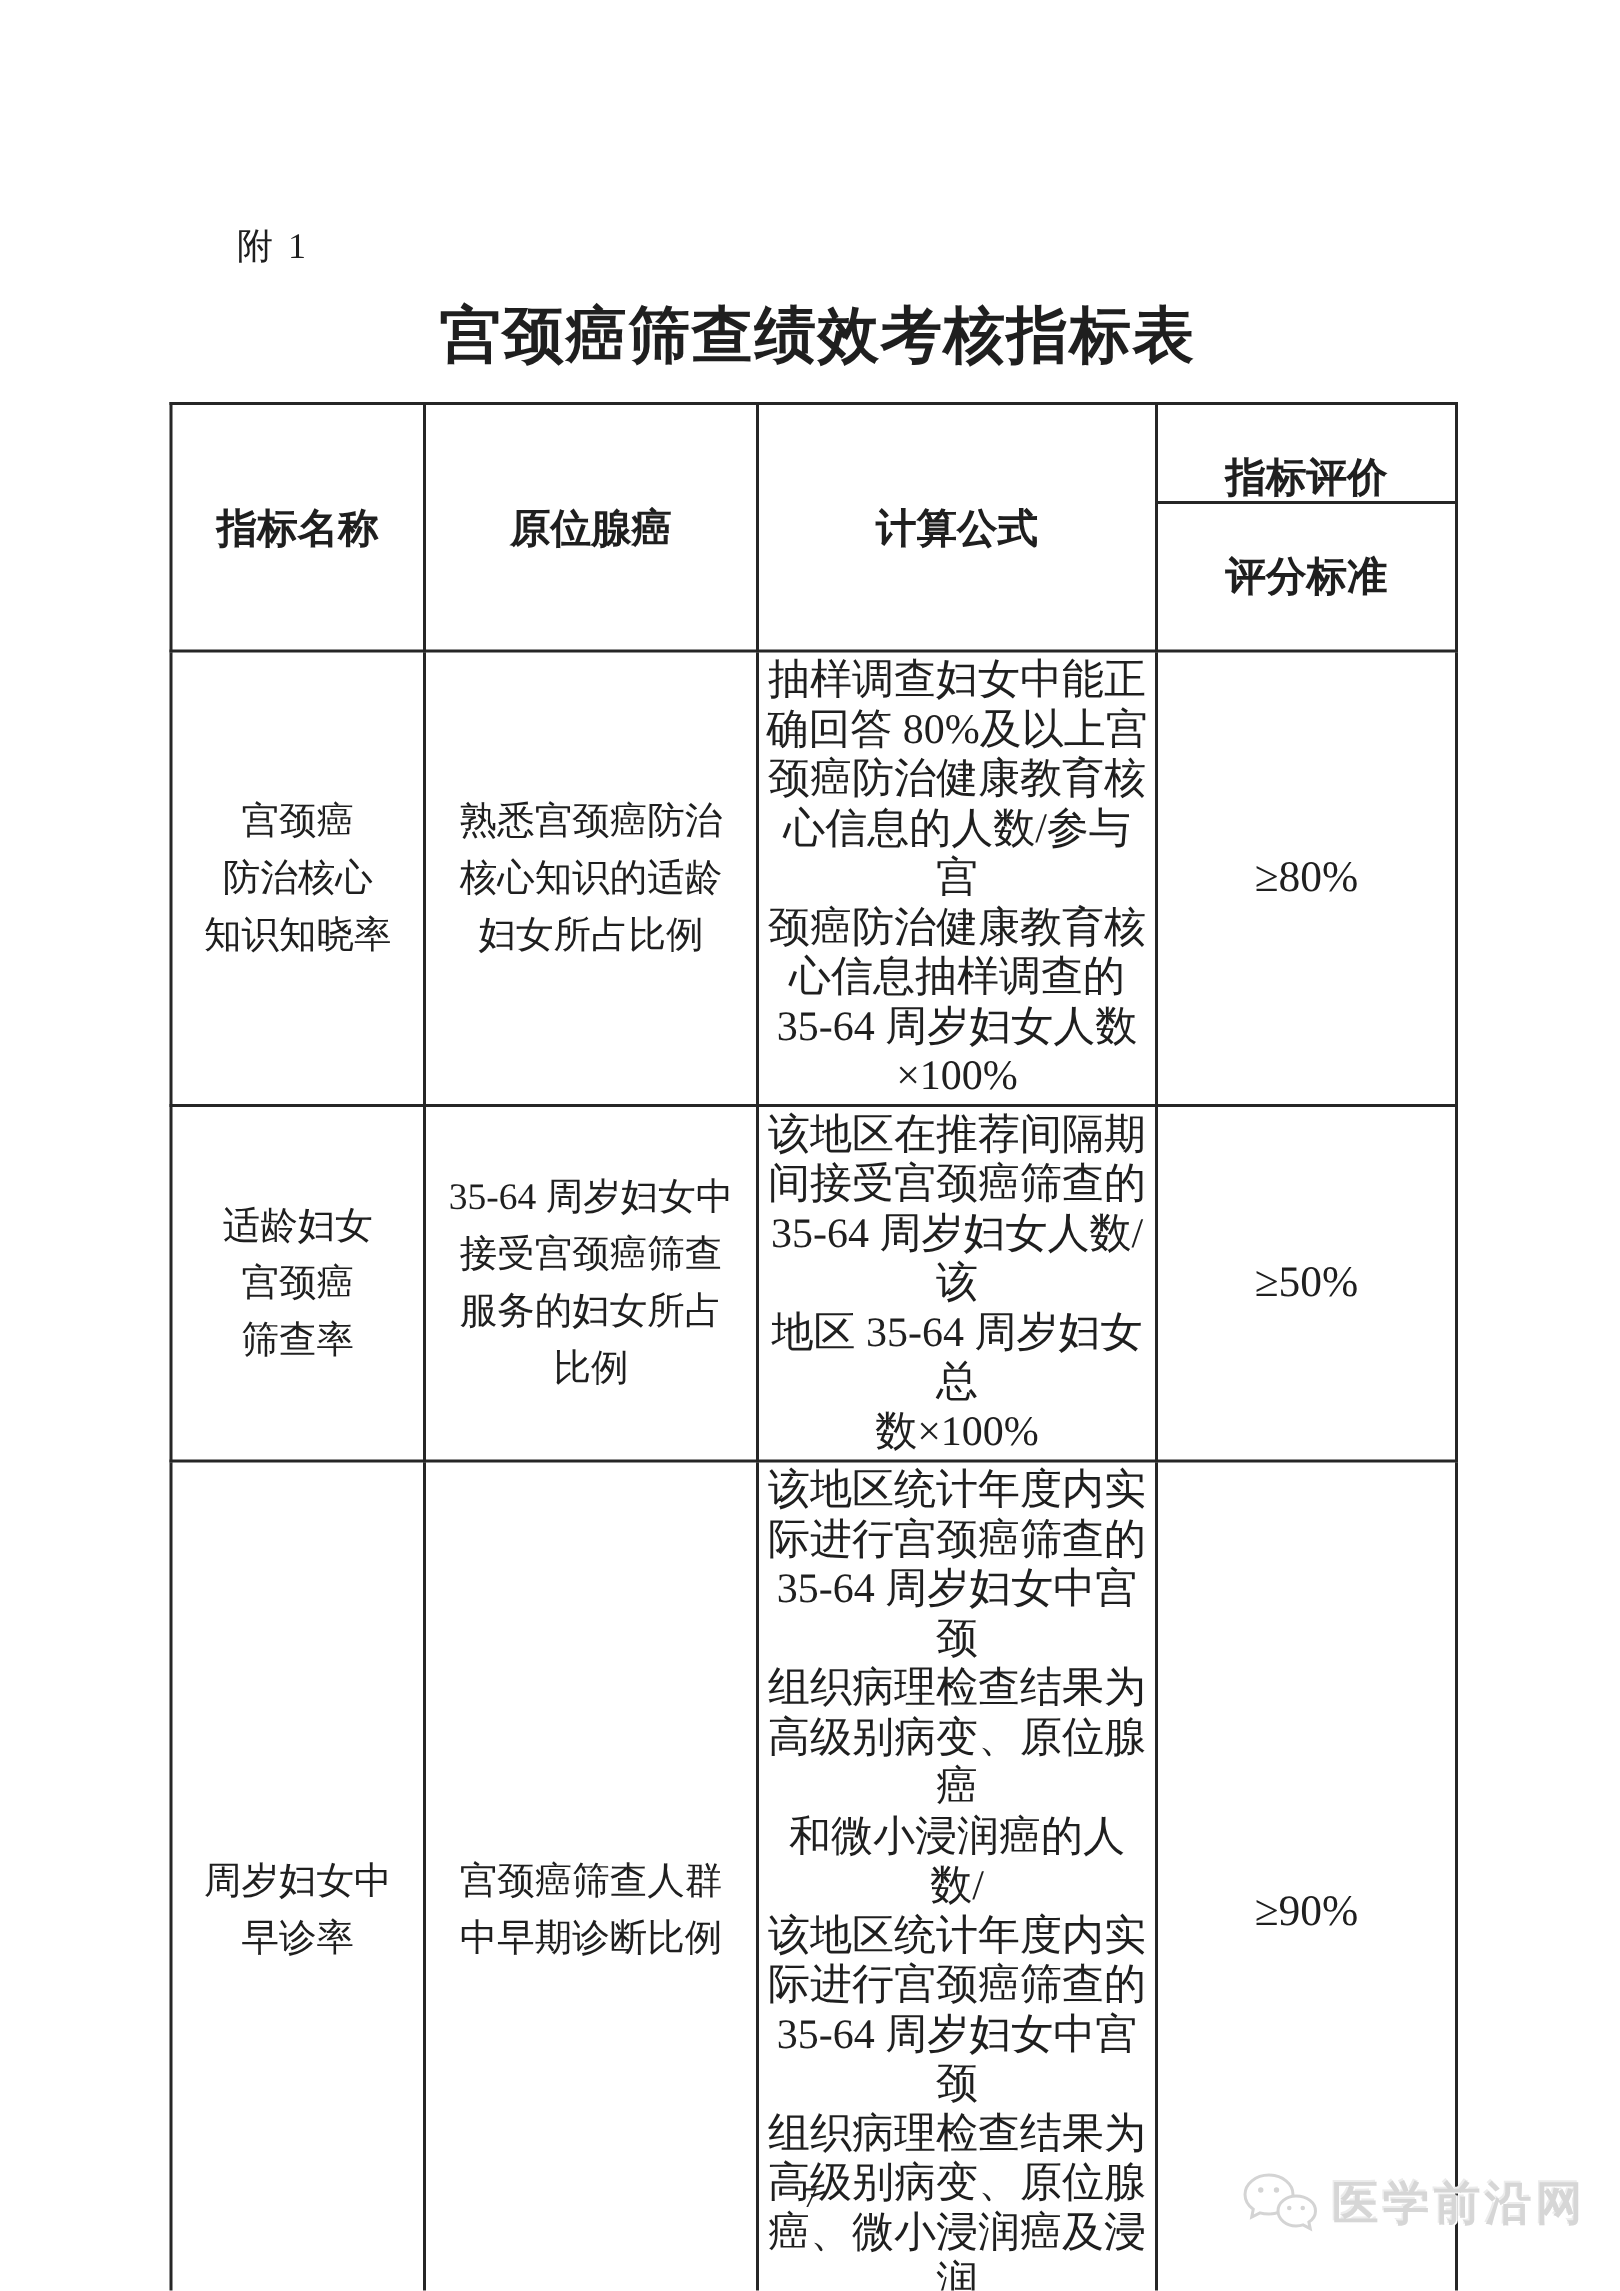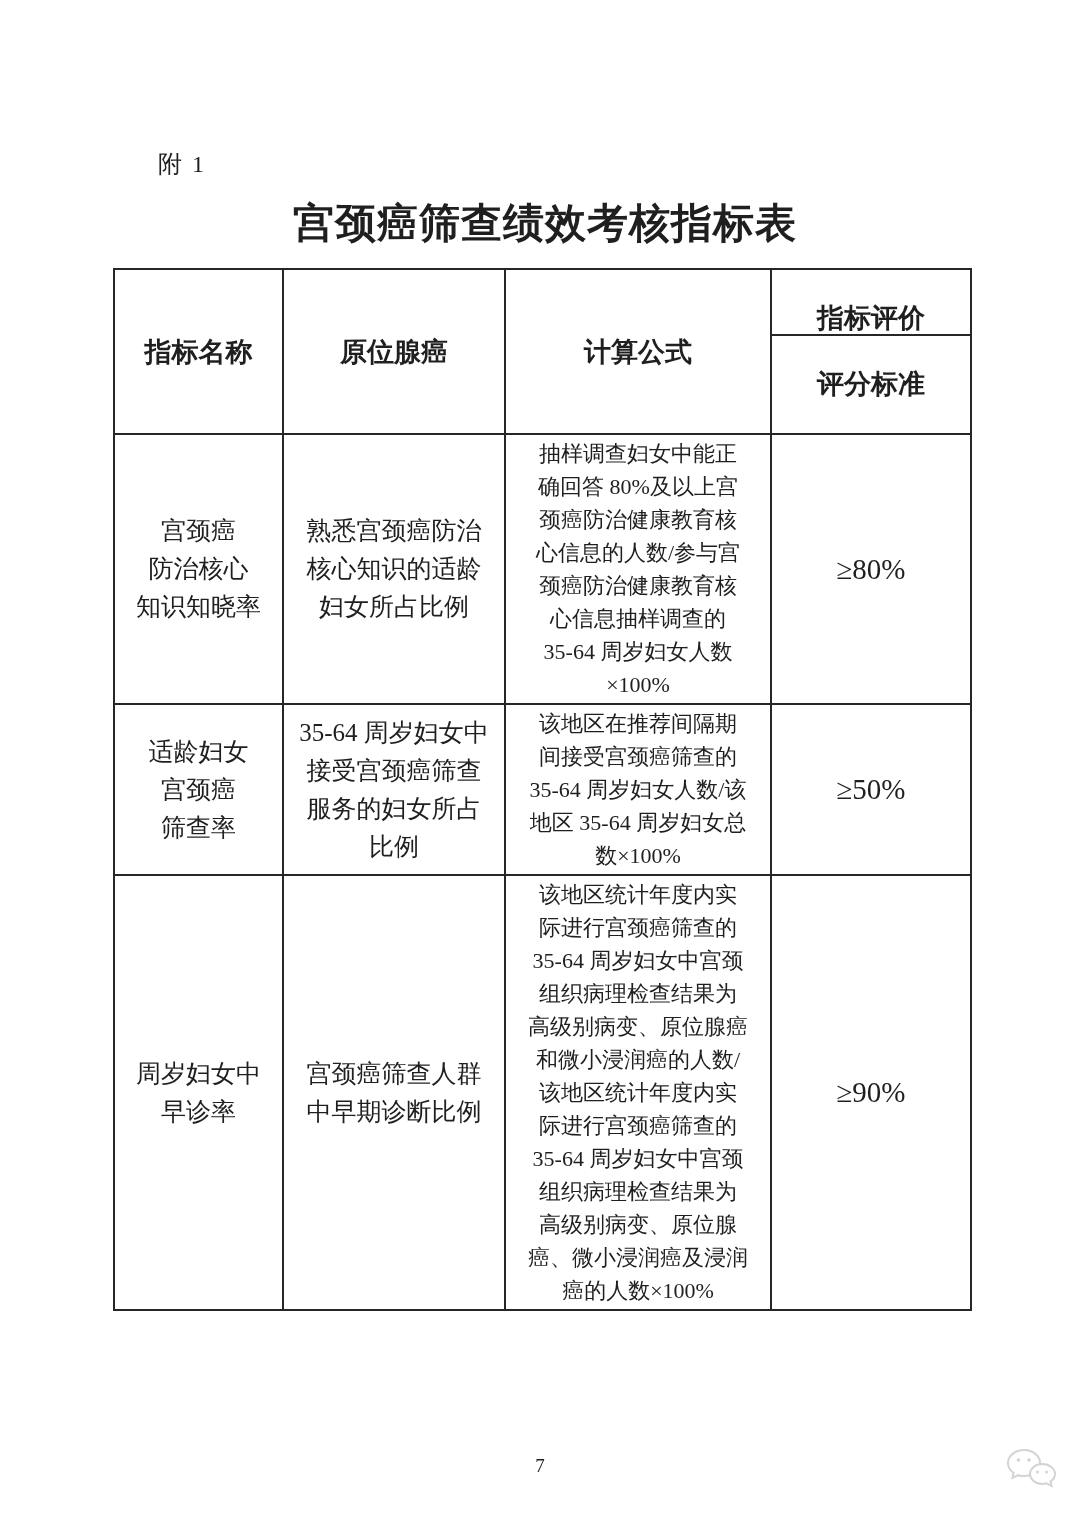--- a/index.html
+++ b/index.html
@@ -53,21 +53,21 @@
     font-weight: bold;
     font-size: 27px;
   }
   .eval-top { border-bottom: 2px solid #262626; }
   td.cell-name, td.cell-def {
     font-size: 25px;
     line-height: 38px;
     margin-left: 16px;
   }
   td.cell-formula {
-    font-size: 22px;
+    font-size: 28px;
     line-height: 33px;
     margin-left: 20px;
   }
   td.cell-standard {
     font-size: 29px;
   }
   tr.row-1 td { height: 266px; }
   tr.row-2 td { height: 164px; }
   tr.row-3 td { height: 433px; text-align: center; }
   .page-number {
@@ -185,13 +185,14 @@
         <path d="M36 16 C29.5 16 24 20.5 24 26 C24 31.5 29.5 36 36 36 C37.7 36 39.3 35.8 40.7 35.3 L45.5 37.8 L44.6 33.4 C47.3 31.6 49 29 49 26 C49 20.5 43.5 16 36 16 Z"></path>
       </g>
       <g fill="#d4d4d4">
         <circle cx="12.5" cy="12" r="1.8"></circle>
         <circle cx="23" cy="12" r="1.8"></circle>
         <circle cx="31.5" cy="24" r="1.5"></circle>
         <circle cx="40.5" cy="24" r="1.5"></circle>
       </g>
     </svg>
   </span>
+  <span class="watermark-text">医学前沿网</span>
 </div>
 
 </body></html>

